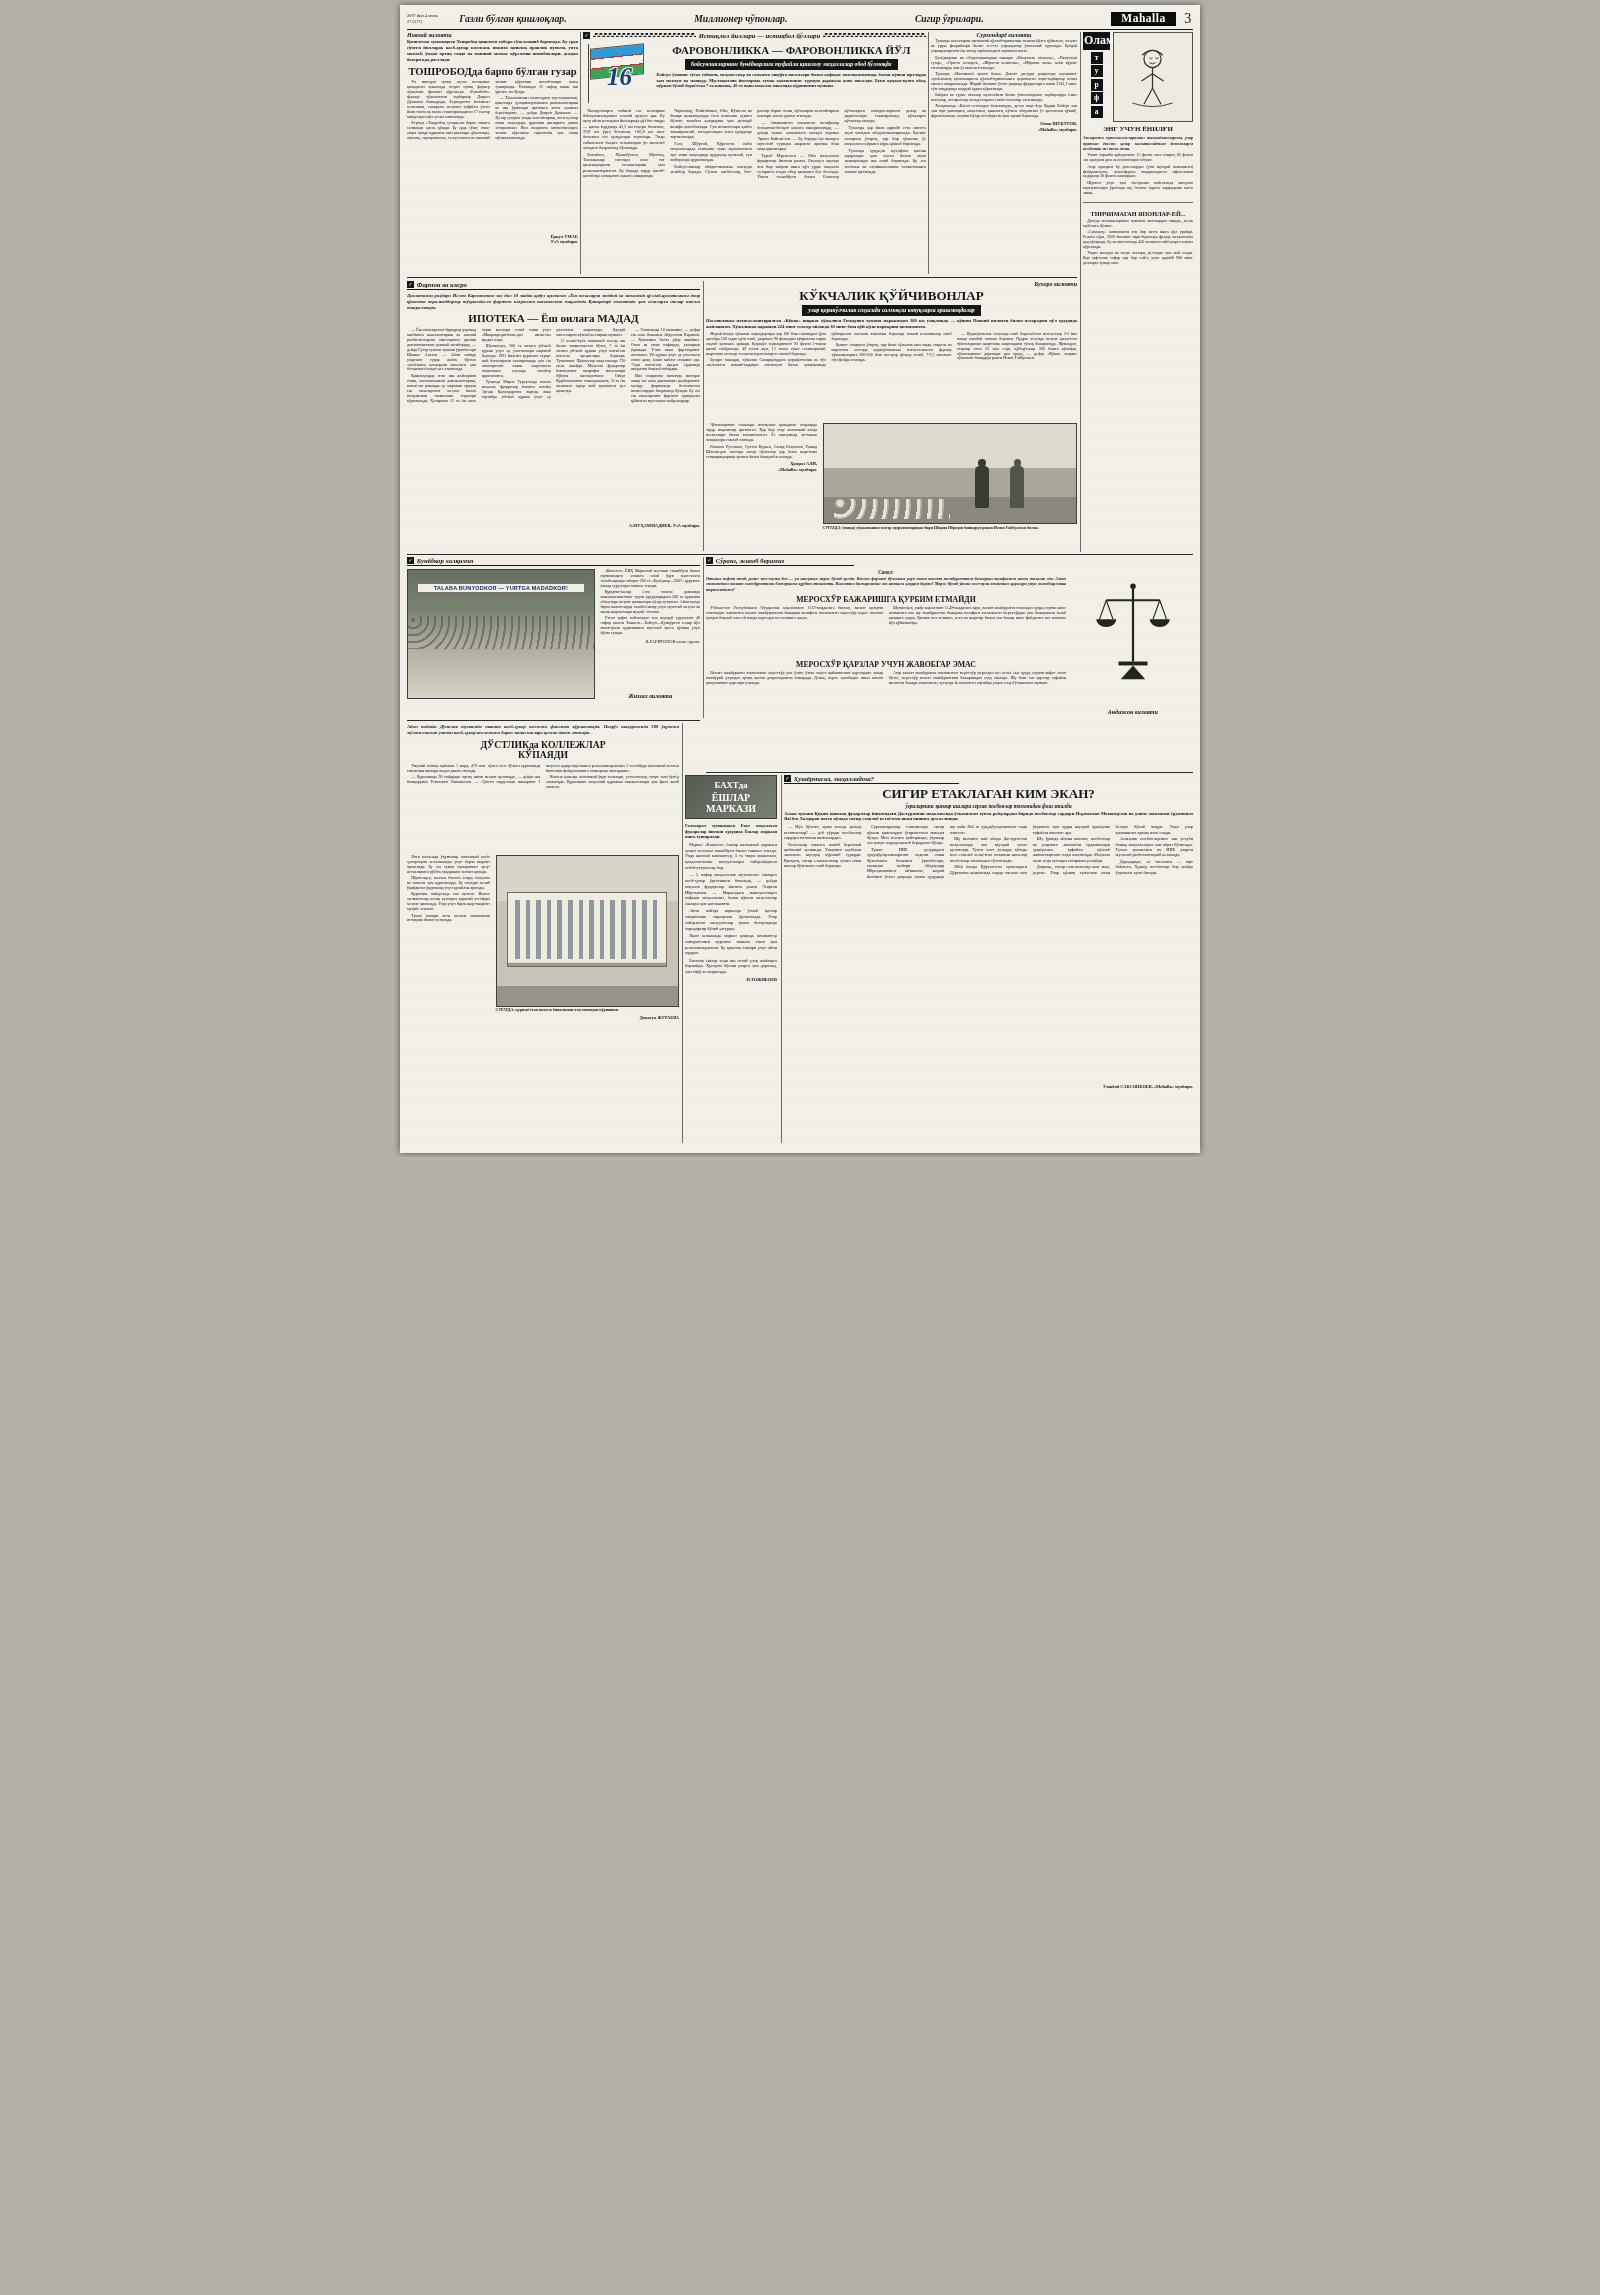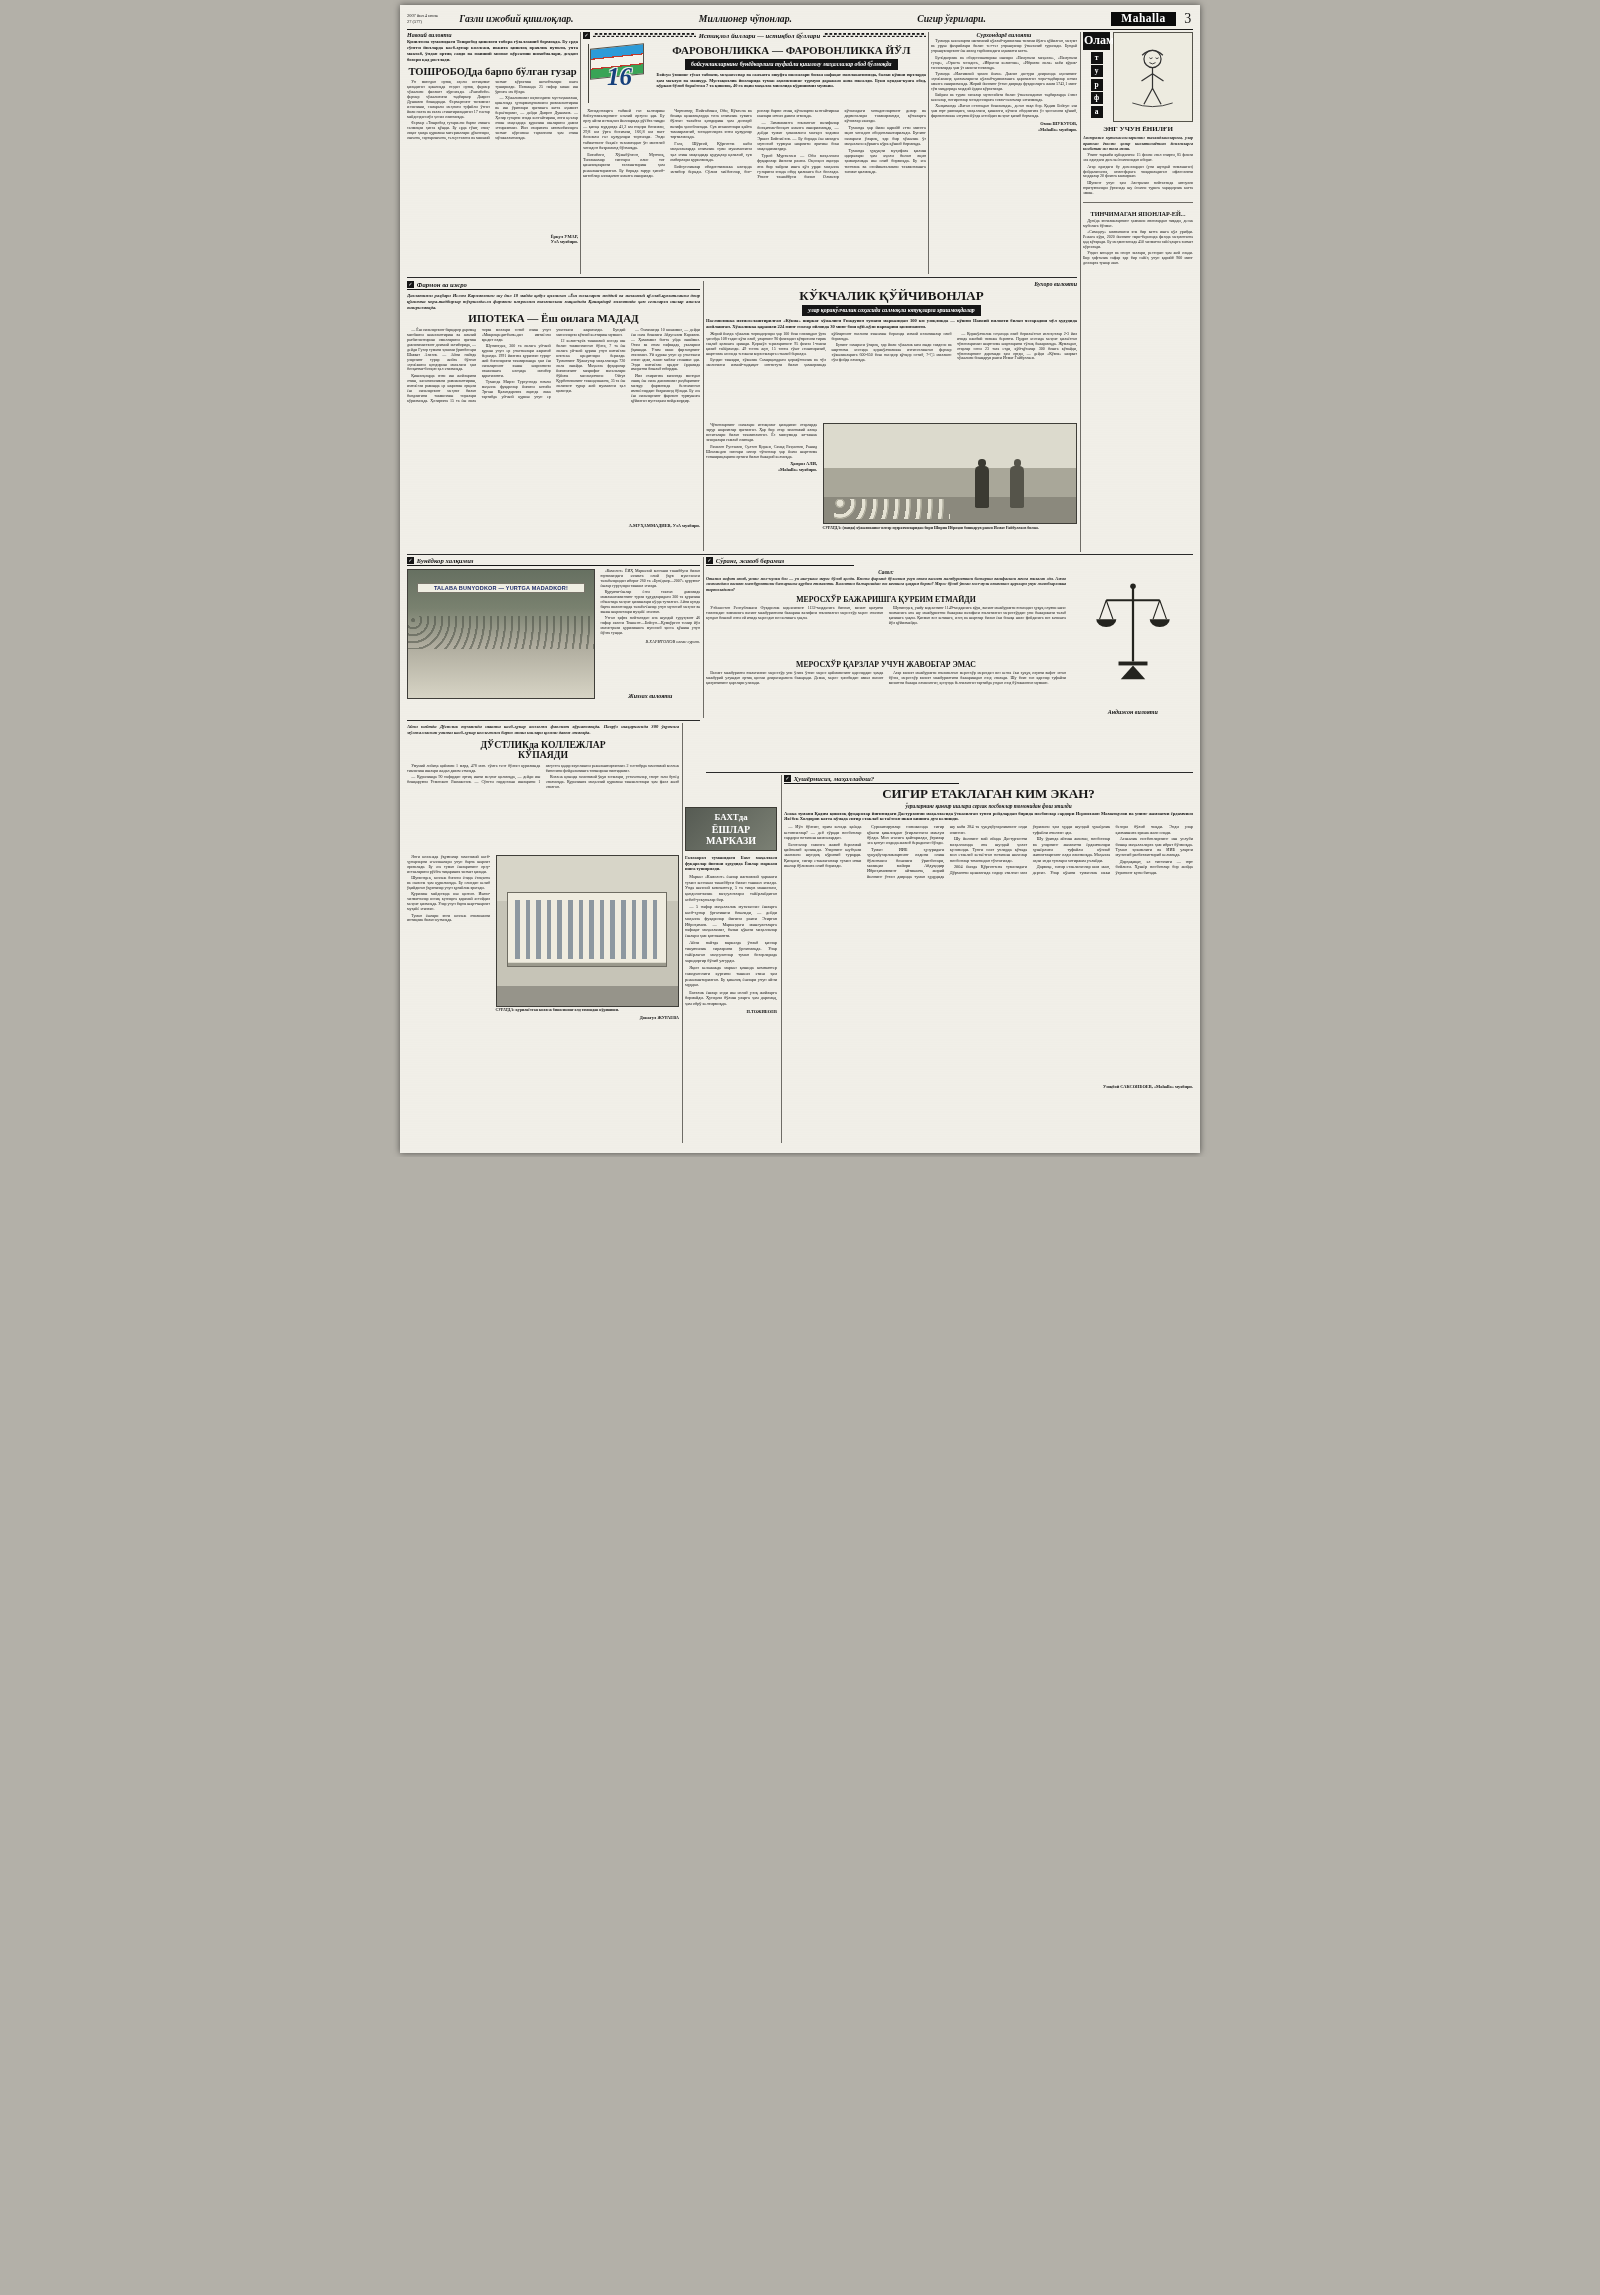--- a/index.html
+++ b/index.html
@@ -111,21 +111,21 @@
 </head>
 <body>
 
 <div class="page">
 
   <div class="head-row">
     <div class="dateline">
       <div>2007 йил 4 июль</div>
       <div>27 (577)</div>
     </div>
-    <div class="teaser">Газли ижобий қишлоқлар.</div>
+    <div class="teaser">Газли бўлган қишлоқлар.</div>
     <div class="spacer"></div>
     <div class="teaser">Миллионер чўпонлар.</div>
     <div class="spacer"></div>
     <div class="teaser">Сигир ўғрилари.</div>
     <div class="spacer"></div>
     <div class="masthead">Mahalla</div>
     <div class="pagenum">3</div>
   </div>
   <div class="head-rule"></div>
 
@@ -369,21 +369,21 @@
         <div class="photo-frame ph-building" style="width:100%;height:152px;">
           <div class="bld"></div>
           <div class="ground"></div>
         </div>
         <p class="caption">СУРАТДА: қурилаётган коллеж биносининг олд томондан кўриниши.</p>
         <div class="byline">Донагул ЖЎРАЕВА</div>
       </div>
     </div>
   </section>
 
-  <section class="sec" style="left:285px;top:802px;width:92px;height:368px;">
+  <section class="sec" style="left:285px;top:770px;width:92px;height:368px;">
     <div class="baxt-box">
       <div class="l1">БАХТда</div>
       <div class="l2">ЁШЛАР МАРКАЗИ</div>
     </div>
     <p class="intro-bold" style="font-size:4.4px;margin-top:3.7px;">Галлаорол туманидаги Бахт маҳалласи фуқаролар йиғини ҳудудида Ёшлар маркази ишга туширилди.</p>
     <div class="body-lg">
       <p class="body-p" style="line-height:1.35;">Марказ «Камолот» ёшлар ижтимоий ҳаракати туман кенгаши ташаббуси билан ташкил этилди. Унда шахсий компьютер, 5 та тикув машинаси, қандолатчилик маҳсулотлари тайёрлайдиган асбоб-ускуналар бор.</p>
       <p class="body-p" style="line-height:1.35;">— 5 нафар маҳаллалик мутахассис ёшларга касб-ҳунар ўргатишни бошлади, — дейди маҳалла фуқаролар йиғини раиси Эсиргап Иброҳимов. — Марказдаги машғулотларга нафақат маҳалламиз, балки қўшни маҳаллалар ёшлари ҳам қатнашяпти.</p>
       <p class="body-p" style="line-height:1.35;">Айни пайтда марказда ўнлаб қизлар тикувчилик сирларини ўрганмоқда. Улар тайёрлаган маҳсулотлар туман бозорларида харидоргир бўлиб улгурди.</p>
       <p class="body-p" style="line-height:1.35;">Яқин келажакда марказ қошида компьютер саводхонлиги курсини ташкил этиш ҳам режалаштирилган. Бу қишлоқ ёшлари учун айни муддао.</p>

